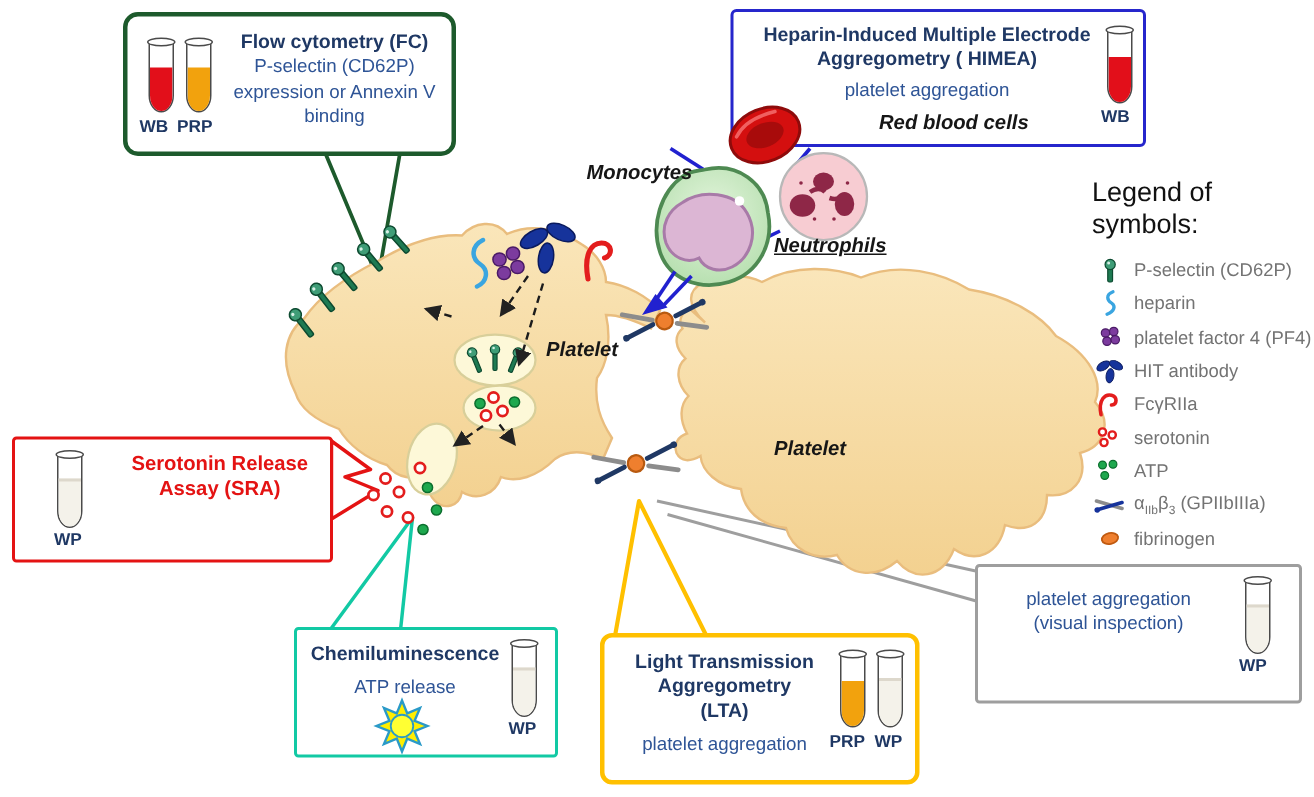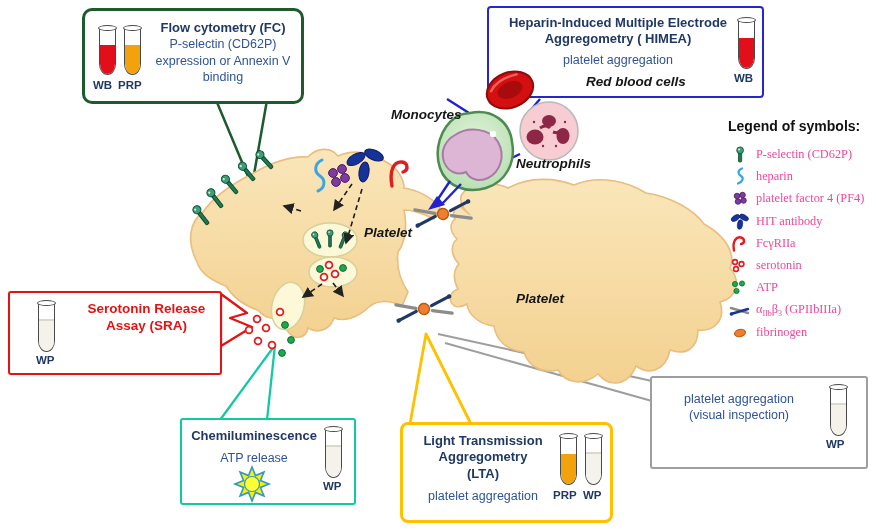--- a/index.html
+++ b/index.html
@@ -13,24 +13,24 @@
   .tube{position:absolute;width:17px;}
   .tube-rim{position:absolute;top:0;left:-1px;right:-1px;height:6px;border:1.5px solid #4a4a4a;
             border-radius:50%;background:#fff;z-index:2;box-sizing:border-box;}
   .tube-body{position:absolute;top:3px;left:0;right:0;bottom:0;border:1.5px solid #4a4a4a;
              border-radius:0 0 9px 9px / 0 0 12px 12px;background:#fff;overflow:hidden;box-sizing:border-box;}
   .tube-fill{position:absolute;left:0;right:0;bottom:0;height:64%;}
   .tube-fill.wp{border-top:2px solid #ddd8cc;}
   .tlabel{position:absolute;font-weight:bold;color:#1f3864;font-size:11.5px;z-index:2;}
   .cell-label{position:absolute;z-index:3;font-style:italic;font-weight:bold;color:#161616;font-size:13.5px;}
   #legend{position:absolute;left:728px;top:118px;width:148px;z-index:2;}
-  #legend .ltitle{font-weight:bold;color:#111;font-size:14px;margin-bottom:9px;}
+  #legend .ltitle{font-weight:normal;color:#111;font-size:18px;margin-bottom:9px;}
   .lrow{display:flex;align-items:center;height:22.3px;}
   .lrow svg{flex:0 0 24px;margin-right:4px;}
-  .lrow .llabel{color:#ec4899;font-size:12.3px;white-space:nowrap;font-family:Liberation Serif, serif;}
+  .lrow .llabel{color:#737373;font-size:12.3px;white-space:nowrap;}
   sub{font-size:8px;} sup{font-size:8px;}
   #rbc-layer{position:absolute;left:478px;top:60px;z-index:3;}
 </style>
 </head>
 <body>
 
 <div id="fig">
 
 <svg id="art" width="876" height="531" viewBox="0 0 876 531">
   <defs>
@@ -266,21 +266,21 @@
     <div class="tube-body">
           <div class="tube-fill wp" style="background: rgb(244, 242, 234);"></div>
         </div>
   </div>
   <div class="tlabel" style="left:26px;top:61px;">WP</div>
   <div style="position:absolute;left:64px;top:8px;width:145px;">
     <div class="btitle" style="font-size:13.5px;">Serotonin Release Assay (SRA)</div>
   </div>
 </div>
 
-<div class="box" style="left: 180px; top: 418px; width: 176px; height: 87px; border: 2.5px solid rgb(18, 201, 164); border-radius: 3px;">
+<div class="box" style="left: 196px; top: 418px; width: 176px; height: 87px; border: 2.5px solid rgb(18, 201, 164); border-radius: 3px;">
   <div class="btitle" style="position:absolute;left:4px;top:8px;width:136px;">Chemiluminescence</div>
   <div class="bbody" style="position:absolute;left:4px;top:30px;width:136px;">ATP release</div>
   <svg style="position:absolute;left:50px;top:44px;" width="40" height="40" viewBox="-20 -20 40 40">
     <path d="M17,0 L8.4,3.5 L12,12 L3.5,8.4 L0,17 L-3.5,8.4 L-12,12 L-8.4,3.5 L-17,0 L-8.4,-3.5 L-12,-12 L-3.5,-8.4 L0,-17 L3.5,-8.4 L12,-12 L8.4,-3.5 Z" fill="#ffee00" stroke="#2a9ac8" stroke-width="1.6"></path>
     <circle r="7.5" fill="#ffff33" stroke="#2a9ac8" stroke-width="1.2"></circle>
   </svg>
   <div class="tube" style="left:143px;top:6px;height:52px;">
     <div class="tube-rim"></div>
     <div class="tube-body">
           <div class="tube-fill wp" style="background: rgb(244, 242, 234);"></div>
@@ -320,21 +320,21 @@
   <div class="tube" style="left:178px;top:6px;height:52px;">
     <div class="tube-rim"></div>
     <div class="tube-body">
           <div class="tube-fill wp" style="background: rgb(244, 242, 234);"></div>
         </div>
   </div>
   <div class="tlabel" style="left:174px;top:60px;">WP</div>
 </div>
 
 <div class="cell-label" style="left:391px;top:107px;">Monocytes</div>
-<div class="cell-label" style="left:516px;top:156px;">Neutrophils</div>
+<div class="cell-label" style="left:516px;top:156px;text-decoration:underline;">Neutrophils</div>
 <div class="cell-label" style="left:364px;top:225px;">Platelet</div>
 <div class="cell-label" style="left:516px;top:291px;">Platelet</div>
 
 <div id="legend">
   <div class="ltitle">Legend of symbols:</div>
 
   <div class="lrow">
     <svg width="24" height="18" viewBox="0 0 22 18">
       <rect x="9.5" y="7" width="3.2" height="10" rx="1" fill="#1e7a52" stroke="#0d4a30" stroke-width="0.8"></rect>
       <circle cx="11.1" cy="5.3" r="3.4" fill="#3f9d77" stroke="#0d4a30" stroke-width="0.8"></circle>

